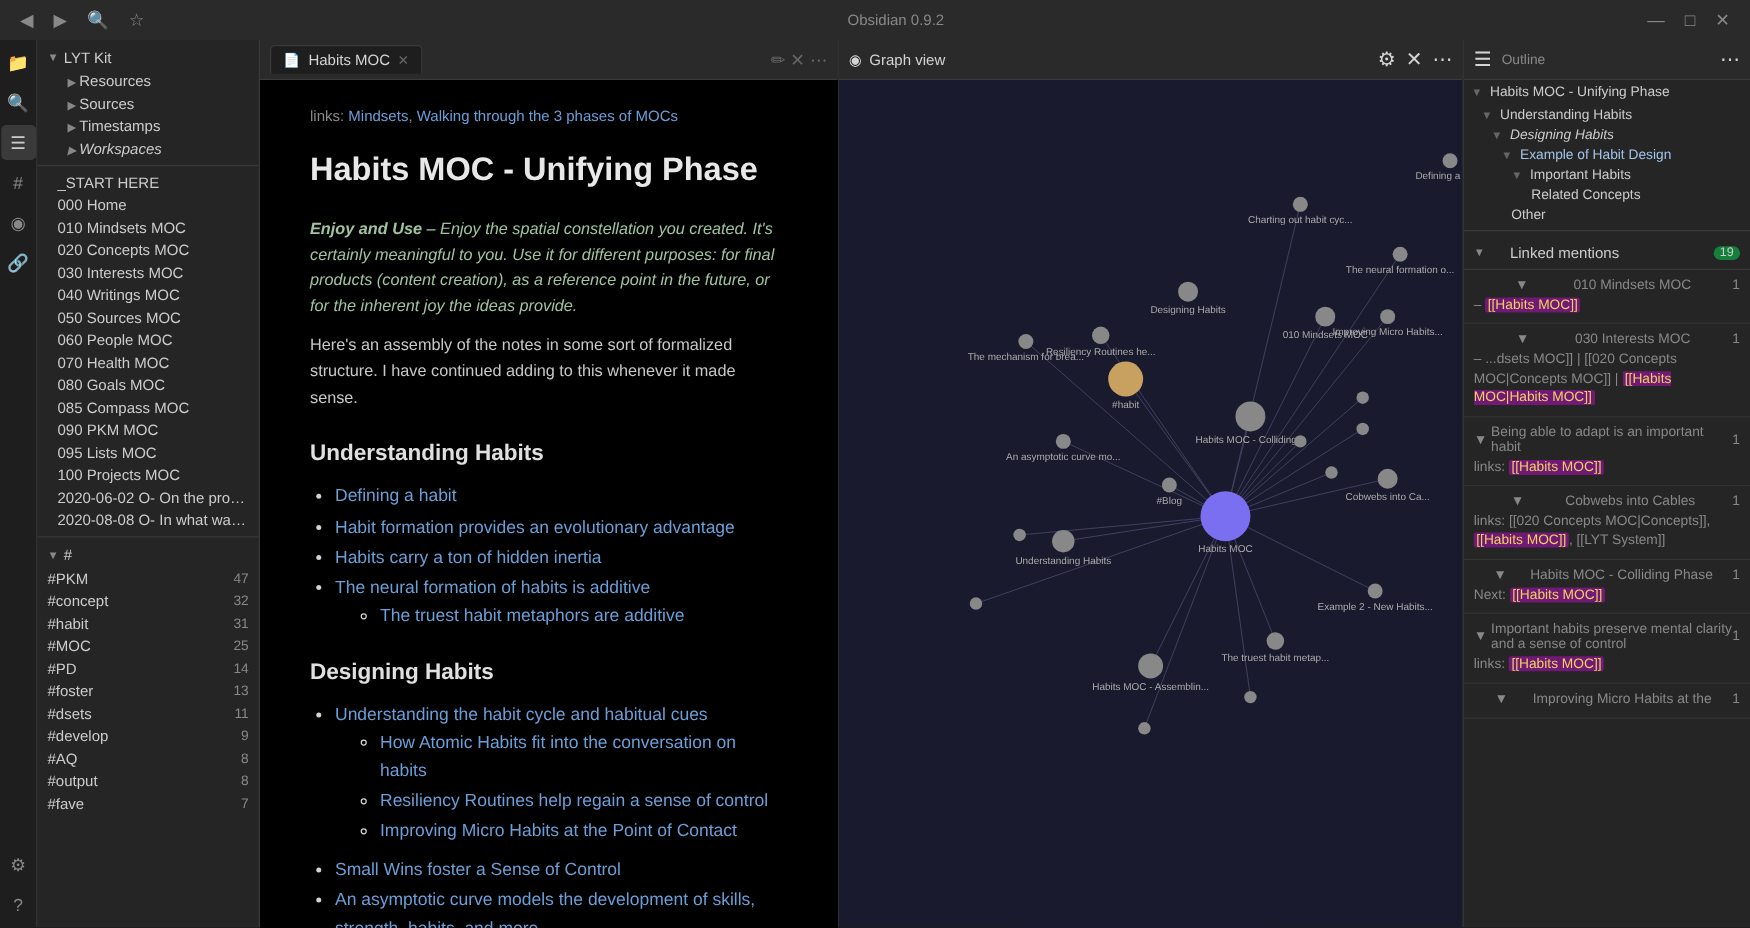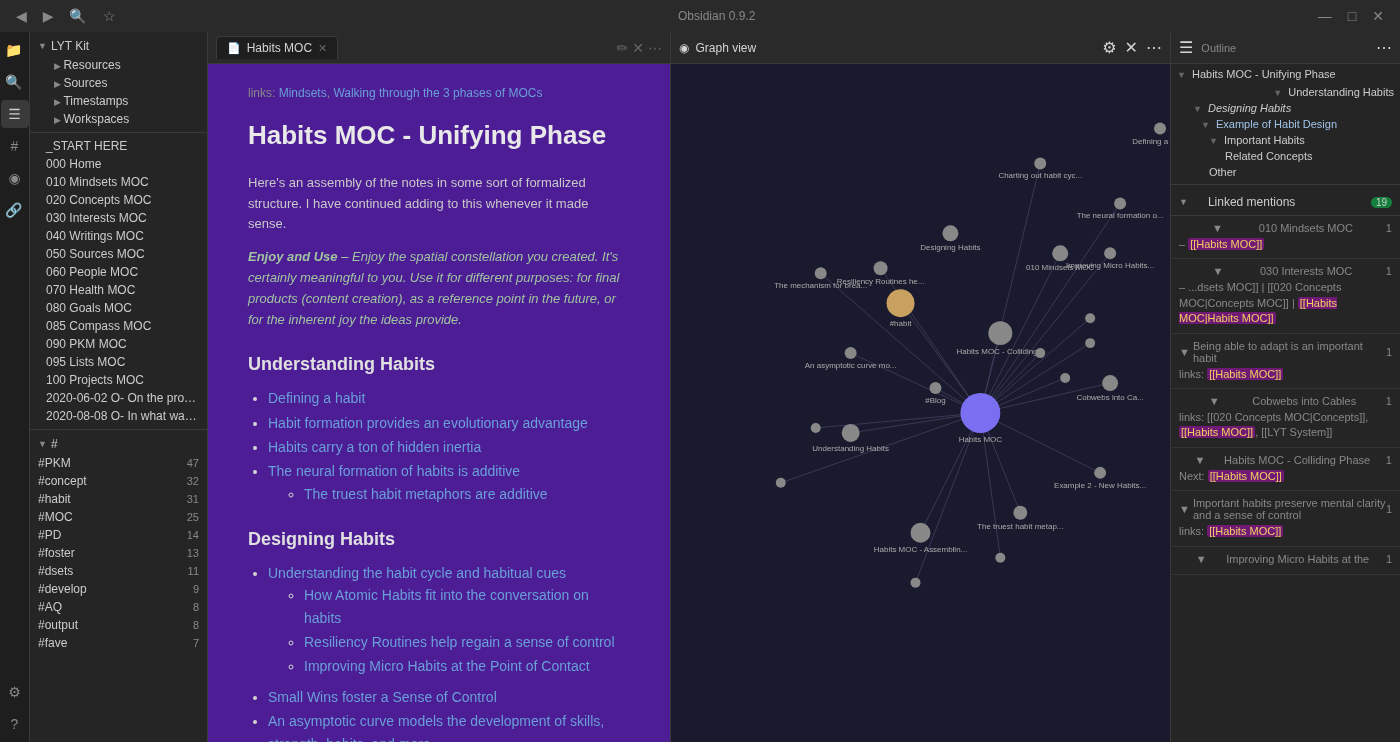--- a/index.html
+++ b/index.html
@@ -122,21 +122,21 @@
     }
     .tab-icon { font-size: 11px; color: #888; }
     .tab-close { color: #666; font-size: 11px; cursor: pointer; }
     .tab-actions { margin-left: auto; display: flex; gap: 4px; }
     .tab-action-btn { color: #666; font-size: 14px; cursor: pointer; }
     
     .editor-area {
       flex: 1;
       overflow-y: auto;
       padding: 20px 40px;
-      background: #4c1d95;
+      background: #000000;
       font-size: 14px;
       line-height: 1.6;
     }
     .editor-breadcrumb {
       font-size: 12px;
       color: #888;
       margin-bottom: 12px;
     }
     .editor-breadcrumb a { color: #6a9fd8; text-decoration: none; }
     .editor-title {
@@ -215,21 +215,21 @@
     }
     
     .tree-item {
       padding: 2px 6px;
       cursor: pointer;
       color: #ccc;
       white-space: nowrap;
       overflow: hidden;
       text-overflow: ellipsis;
     }
-    .tree-indent-1 { padding-left: 14px; text-align: right; }
+    .tree-indent-1 { padding-left: 14px; }
     .tree-indent-2 { padding-left: 22px; font-style: italic; }
     .tree-indent-3 { padding-left: 30px; }
     .tree-indent-4 { padding-left: 38px; }
     .tree-active { color: #a0c4e8; }
     .tree-chevron { color: #666; margin-right: 3px; font-size: 9px; }
     .right-section-divider {
       height: 1px;
       background: #3a3a3a;
       margin: 4px 0;
     }
@@ -343,21 +343,21 @@
           <span>Resources</span>
         </div>
         <div class="sidebar-item" style="padding-left: 24px;">
           <span class="chevron">▶ </span>
           <span>Sources</span>
         </div>
         <div class="sidebar-item" style="padding-left: 24px;">
           <span class="chevron">▶ </span>
           <span>Timestamps</span>
         </div>
-        <div class="sidebar-item" style="padding-left: 24px;">
+        <div class="sidebar-item" style="padding-left: 24px; font-style: italic;">
           <span class="chevron">▶ </span>
           <span>Workspaces</span>
         </div>
         <div class="sidebar-divider"></div>
         <div id="sidebar-items-container">
             <div class="sidebar-item">_START HERE</div>
             <div class="sidebar-item">000 Home</div>
             <div class="sidebar-item">010 Mindsets MOC</div>
             <div class="sidebar-item">020 Concepts MOC</div>
             <div class="sidebar-item">030 Interests MOC</div>
@@ -444,24 +444,24 @@
       </div>
     </div>
 
     <div class="editor-area">
       <div class="editor-breadcrumb">
         <span>links: </span>
         <a href="#">Mindsets</a>,
         <a href="#">Walking through the 3 phases of MOCs</a>
       </div>
       <div class="editor-title">Habits MOC - Unifying Phase</div>
-      <div class="editor-body">Here's an assembly of the notes in some sort of formalized structure. I have continued adding to this whenever it made sense.</div>
       <div class="editor-body" style="margin-bottom:10px;">
         <span class="editor-italic"><em><strong>Enjoy and Use</strong> – Enjoy the spatial constellation you created. It's certainly meaningful to you. Use it for different purposes: for final products (content creation), as a reference point in the future, or for the inherent joy the ideas provide.</em></span>
       </div>
+      <div class="editor-body">Here's an assembly of the notes in some sort of formalized structure. I have continued adding to this whenever it made sense.</div>
 
       <div class="editor-section-title">Understanding Habits</div>
       <ul class="editor-list">
         <li><a href="#">Defining a habit</a></li>
         <li><a href="#">Habit formation provides an evolutionary advantage</a></li>
         <li><a href="#">Habits carry a ton of hidden inertia</a></li>
         <li><a href="#">The neural formation of habits is additive</a>
           <ul class="editor-sub-list editor-list">
             <li><a href="#">The truest habit metaphors are additive</a></li>
           </ul>

